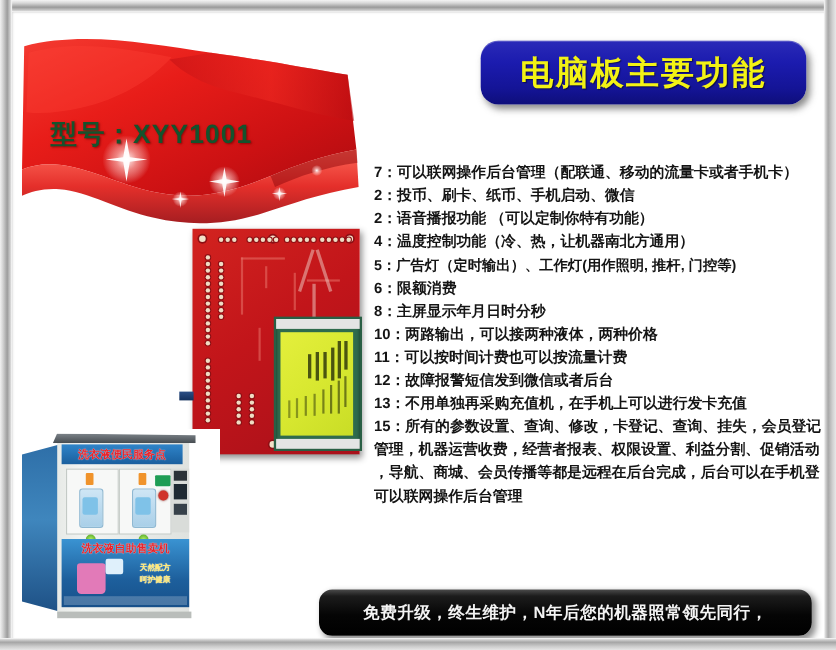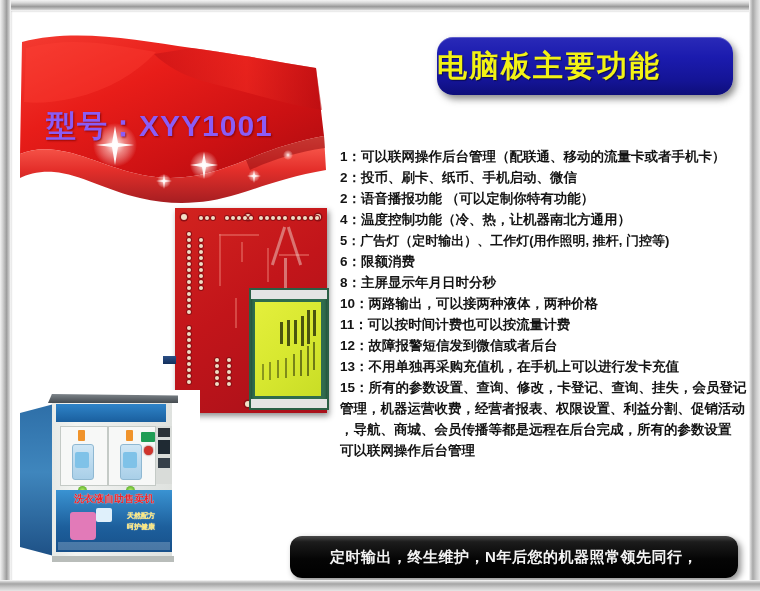--- a/index.html
+++ b/index.html
@@ -28,34 +28,34 @@
   .frame-bottom{left:0;bottom:0;width:760px;height:11px;
     background:linear-gradient(to top,#e6e6e6 0%,#cccccc 30%,#a5a5a5 65%,#dadada 90%,#ffffff 100%);}
   .frame-inner-shadow{left:10px;top:10px;width:740px;height:571px;
     box-shadow:inset 1px 1px 2px rgba(120,120,120,.55);}
 
   
   #flag-wrap{position:absolute;left:16px;top:24px;width:318px;height:180px;}
   #flag-wrap svg{display:block;width:100%;height:100%;}
   #flag-label{
     position:absolute;left:30px;top:82px;
-    font-size:30px;font-weight:bold;
-    color:#8b5cf6;
+    font-size:24px;font-weight:bold;
+    color:#14532d;
     letter-spacing:1px;
     text-shadow:1px 1px 2px rgba(120,0,0,.75);
     white-space:nowrap;
   }
 
   
   #title-banner{
     position:absolute;left:437px;top:37px;width:296px;height:58px;
     border-radius:16px;
     background:linear-gradient(to bottom,#2a2ab8 0%,#1b1bae 35%,#141496 75%,#0e0e7a 100%);
     box-shadow:3px 4px 7px rgba(60,60,60,.6), inset 0 1px 0 rgba(255,255,255,.25);
-    display:flex;align-items:center;
+    display:flex;align-items:center;justify-content:center;
   }
   #title-text{
     font-size:30px;font-weight:bold;color:#f2f215;
     letter-spacing:2px;white-space:nowrap;
     text-shadow:1px 1px 1px rgba(0,0,0,.5);
   }
 
   
   #feature-list{
     position:absolute;left:340px;top:146px;width:410px;
@@ -195,34 +195,34 @@
       </g>
     </svg>
     <div id="flag-label">型号：XYY1001</div>
   </div>
 
   <div id="title-banner">
     <span id="title-text">电脑板主要功能</span>
   </div>
 
   <div id="feature-list">
-    <div class="feature-line">1：可以联网操作后台管理（配联通、移动的流量卡或者手机卡）</div>
+    <div class="feature-line">7：可以联网操作后台管理（配联通、移动的流量卡或者手机卡）</div>
     <div class="feature-line">2：投币、刷卡、纸币、手机启动、微信</div>
     <div class="feature-line">2：语音播报功能 （可以定制你特有功能）</div>
     <div class="feature-line">4：温度控制功能（冷、热，让机器南北方通用）</div>
     <div class="feature-line small">5：广告灯（定时输出）、工作灯(用作照明, 推杆, 门控等)</div>
     <div class="feature-line">6：限额消费</div>
     <div class="feature-line">8：主屏显示年月日时分秒</div>
     <div class="feature-line">10：两路输出，可以接两种液体，两种价格</div>
     <div class="feature-line">11：可以按时间计费也可以按流量计费</div>
     <div class="feature-line">12：故障报警短信发到微信或者后台</div>
     <div class="feature-line">13：不用单独再采购充值机，在手机上可以进行发卡充值</div>
     <div class="feature-line">15：所有的参数设置、查询、修改，卡登记、查询、挂失，会员登记</div>
     <div class="feature-line indent">管理，机器运营收费，经营者报表、权限设置、利益分割、促销活动</div>
-    <div class="feature-line indent">，导航、商城、会员传播等都是远程在后台完成，所有的参数设置</div>
+    <div class="feature-line indent">，导航、商城、会员传播等都是远程在后台完成，后台可以在手机登</div>
     <div class="feature-line indent">可以联网操作后台管理</div>
   </div>
 
   <div id="pcb">
 
     <div class="hole" style="left:6px;top:6px;"></div>
     <div class="hole" style="right:6px;top:6px;"></div>
     <div class="hole" style="left:6px;bottom:6px;"></div>
     <div class="hole" style="right:6px;bottom:6px;"></div>
     <div class="hole" style="left:70px;top:6px;"></div>
@@ -356,20 +356,21 @@
 
     <div class="mach-side" style="left:8px;top:14px;width:34px;height:152px;
          clip-path:polygon(0 6%,100% 0,100% 100%,0 94%);"></div>
     <div class="mach-body" style="left:40px;top:8px;width:120px;height:160px;
          background:linear-gradient(to right,#e7eae7,#f2f4f2 20%,#dfe2df);"></div>
 
     <div class="mach-dark" style="left:36px;top:4px;width:130px;height:9px;
          background:linear-gradient(to bottom,#7d848a,#454b50);clip-path:polygon(3% 0,100% 18%,100% 100%,0 100%);"></div>
 
     <div class="mach-blue" style="left:44px;top:14px;width:110px;height:18px;"></div>
+    <div class="mach-sign" style="left:44px;top:14px;width:110px;height:18px;font-size:10px;letter-spacing:0;">洗衣液便民服务点</div>
 
     <div class="disp-panel" style="left:48px;top:36px;width:46px;height:58px;"></div>
     <div class="disp-panel" style="left:96px;top:36px;width:46px;height:58px;"></div>
     <div class="bottle-cap" style="left:66px;top:40px;width:7px;height:11px;"></div>
     <div class="bottle-cap" style="left:114px;top:40px;width:7px;height:11px;"></div>
     <div class="bottle" style="left:60px;top:54px;width:20px;height:34px;"></div>
     <div class="bottle" style="left:108px;top:54px;width:20px;height:34px;"></div>
     <div style="position:absolute;left:63px;top:62px;width:14px;height:16px;background:#7fc2e8;border-radius:2px;"></div>
     <div style="position:absolute;left:111px;top:62px;width:14px;height:16px;background:#7fc2e8;border-radius:2px;"></div>
 
@@ -389,21 +390,21 @@
     <div style="position:absolute;left:58px;top:122px;width:26px;height:28px;background:#e27ab8;border-radius:3px 3px 4px 4px;"></div>
     <div style="position:absolute;left:84px;top:118px;width:16px;height:14px;background:#dff0fb;border-radius:2px;"></div>
     <div class="mach-sign" style="left:102px;top:120px;width:54px;height:11px;font-size:7px;color:#ffe873;">天然配方</div>
     <div class="mach-sign" style="left:102px;top:131px;width:54px;height:11px;font-size:7px;color:#ffe873;">呵护健康</div>
     <div style="position:absolute;left:46px;top:152px;width:112px;height:8px;background:rgba(255,255,255,.22);"></div>
 
     <div style="position:absolute;left:40px;top:166px;width:122px;height:6px;background:#b9bdba;"></div>
   </div>
 
   <div id="bottom-banner">
-    <span id="bottom-text">定时输出，终生维护，N年后您的机器照常领先同行，</span>
+    <span id="bottom-text">免费升级，终生维护，N年后您的机器照常领先同行，</span>
   </div>
 
   <div class="frame-edge frame-inner-shadow"></div>
   <div class="frame-edge frame-top"></div>
   <div class="frame-edge frame-left"></div>
   <div class="frame-edge frame-right"></div>
   <div class="frame-edge frame-bottom"></div>
 
 </div>
 

